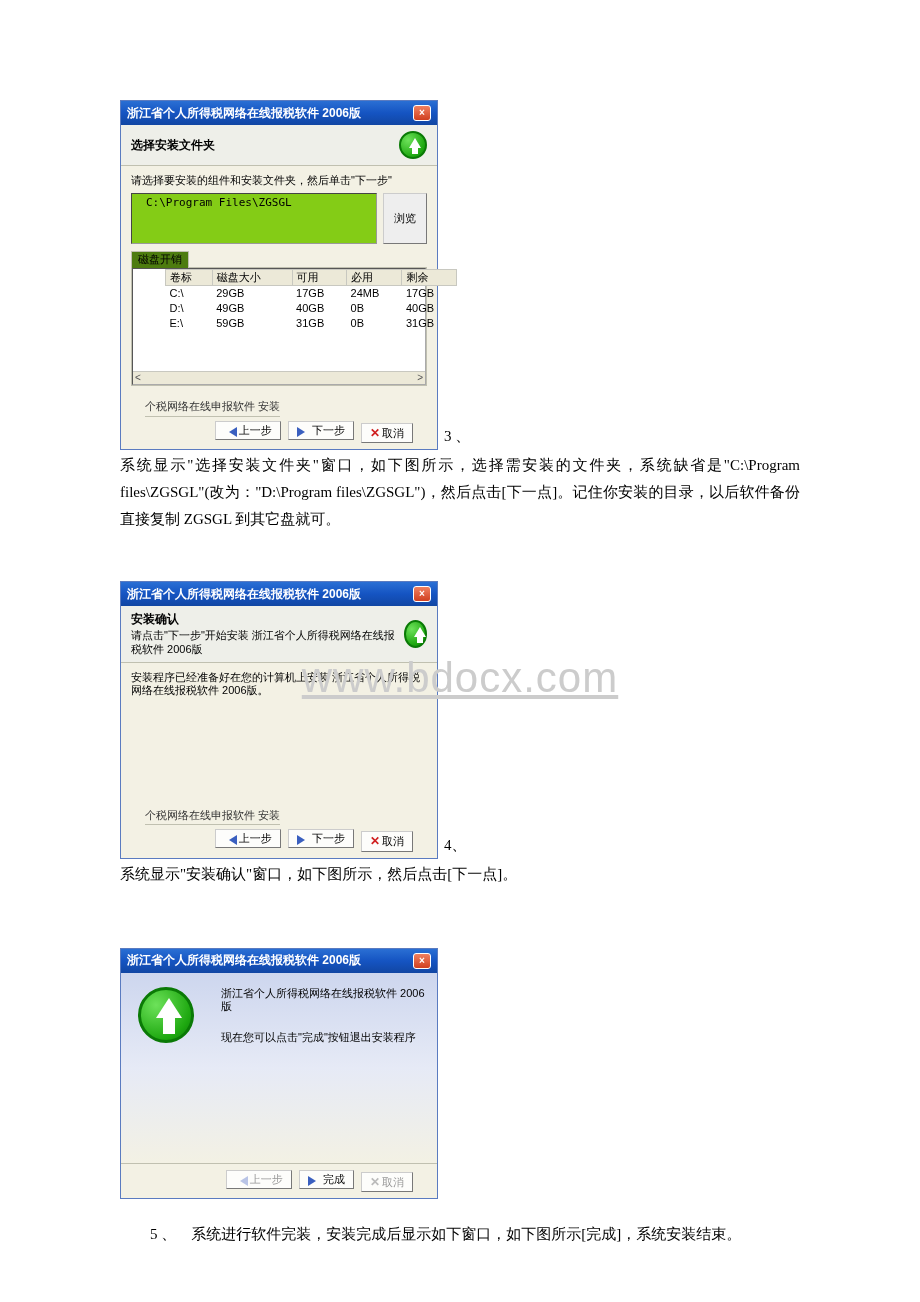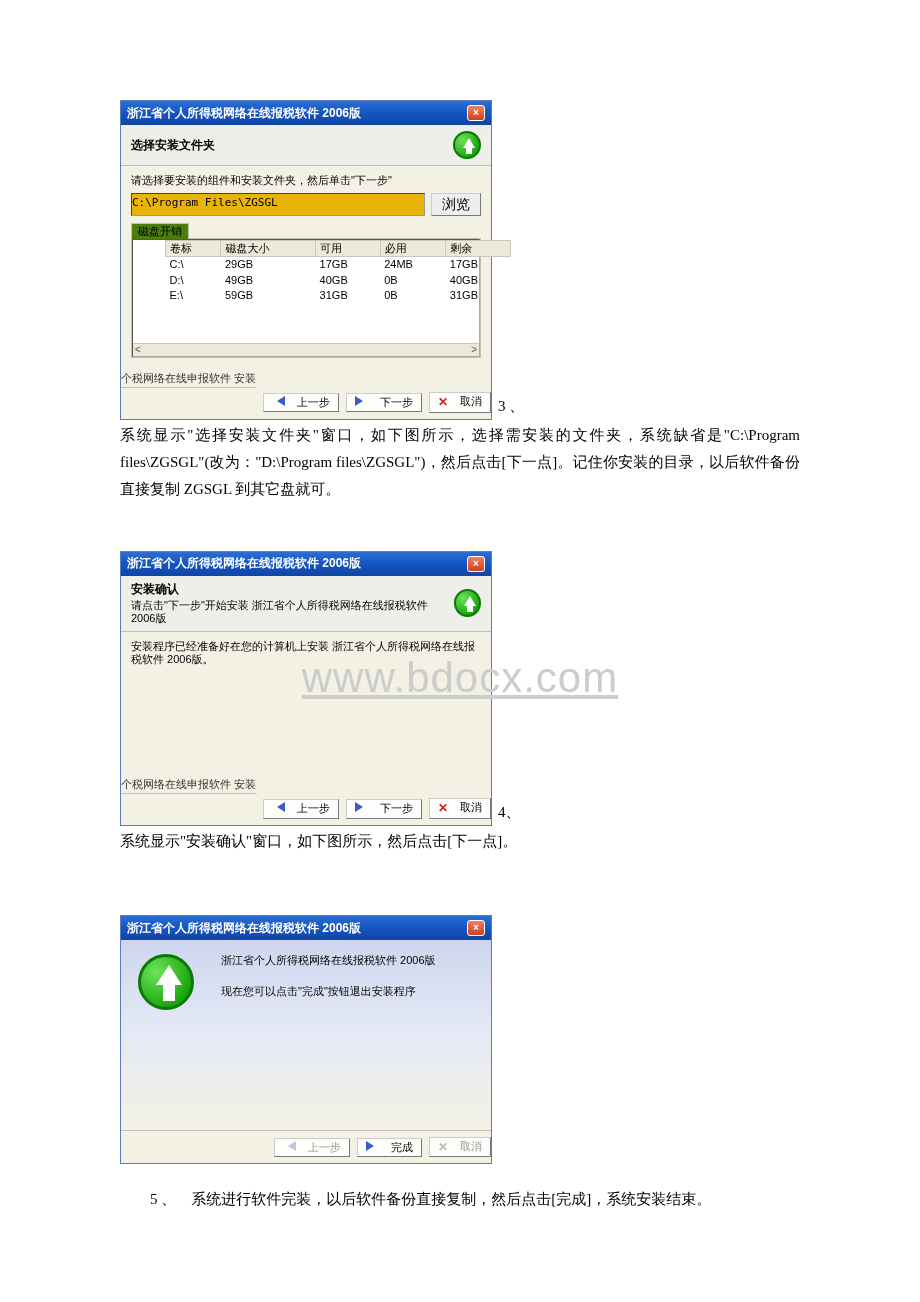--- a/index.html
+++ b/index.html
@@ -21,21 +21,21 @@
     transform: translateX(-50%);
     font-size: 42px;
     color: #ccc;
     letter-spacing: 1px;
     font-family: Arial, sans-serif;
     pointer-events: none;
     z-index: 10;
     text-decoration: underline;
   }
   .installer {
-    width: 372px;
+    width: 318px;
     border: 1px solid #5a7bc0;
     background: #ece9d8;
     font-family: "SimSun", Tahoma, sans-serif;
     font-size: 11px;
     margin: 0;
     line-height: 1.2;
   }
   .titlebar {
     background: linear-gradient(to bottom, #2a6fd4 0%, #1554c2 50%, #1146a3 100%);
     color: #fff;
@@ -107,30 +107,30 @@
     background: #f3f1e4;
     padding: 8px 10px;
     min-height: 80px;
     position: relative;
     font-size: 11px;
   }
   .path-row { display:flex; gap:6px; margin:6px 0; }
   .path-input {
     flex:1;
     border:1px inset #999;
-    background:#eab308;
+    background:#84cc16;
     font-family: monospace;
     font-size: 11px;
-    padding:2px 0;
+    padding:2px 14px;
   }
   .browse-btn {
     border:1px outset #ccc;
     background:#eee;
-    padding:2px 10px;
-    font-size:14px;
+    padding:18px 10px;
+    font-size:11px;
   }
   .fieldset-label {
     font-size: 11px;
     border:1px solid #c0c0b0;
     border-bottom:none;
     display:inline-block;
     padding:1px 6px;
     background:#4d7c0f;
     position:relative; top:1px;
   }
@@ -152,34 +152,34 @@
     padding:1px 4px;
   }
   .grid td { padding:1px 4px; }
   .scroll-stub{
     display:flex; justify-content:space-between;
     background:#ece9d8; border-top:1px solid #c8c8c0;
     padding:0 2px; font-size:10px; color:#555;
   }
   .footer-group {
     background:#f3f1e4;
-    padding:6px 0;
+    padding:6px 24px;
   }
   .group-label {
     font-size:11px; color:#333;
     border-bottom:1px solid #c0c0b0;
     display:inline-block;
     padding-bottom:2px;
     margin-bottom:4px;
   }
   .btn-row { text-align:right; }
   .btn-row .wbtn {
     display:inline-flex;
-    align-items:flex-start;
-    gap:12px;
+    align-items:flex-end;
+    gap:2px;
     background:#fdfdfb;
     border:1px outset #ccc;
     font-size:11px;
     padding:2px 8px;
     margin-left:4px;
   }
   .wbtn.disabled { color:#999; }
   .diamond { width:0; height:0; display:inline-block; }
   .diamond.blue-left { border:5px solid transparent; border-right:8px solid #3a5fbf; }
   .diamond.blue-right { border:5px solid transparent; border-left:8px solid #3a5fbf; }
@@ -378,14 +378,14 @@
       <span class="wbtn disabled">
           <span class="xmark dim">✕</span>
           <span>取消</span>
         </span>
     </div>
   </div>
 </div>
 
 <p class="para" style="margin-top:22px; text-indent:2em;">
   <span class="step-num">5 、</span>&nbsp;&nbsp;&nbsp;
-  <span>系统进行软件完装，以后软件备份直接复制，然后点击[完成]，系统安装结束。</span>
+  <span>系统进行软件完装，安装完成后显示如下窗口，如下图所示[完成]，系统安装结束。</span>
 </p>
 
 </body></html>

